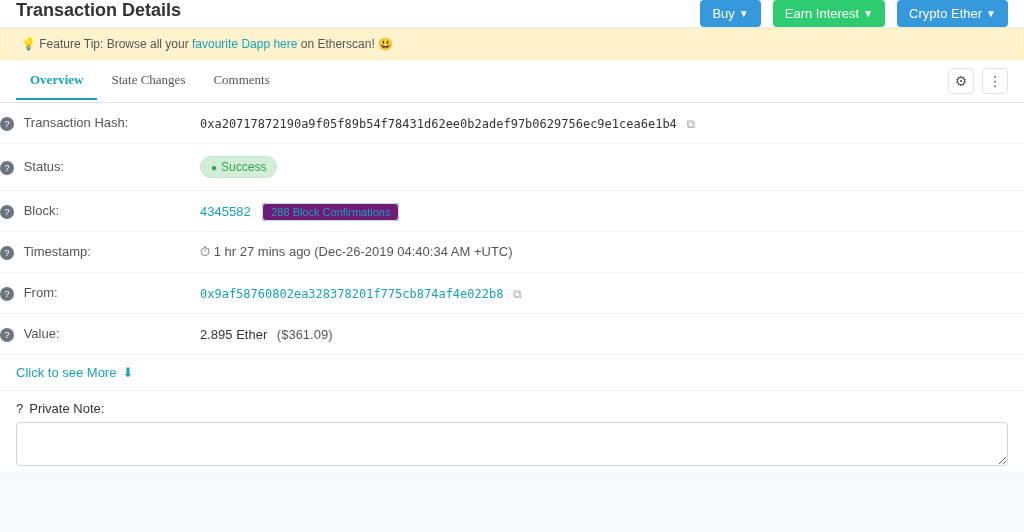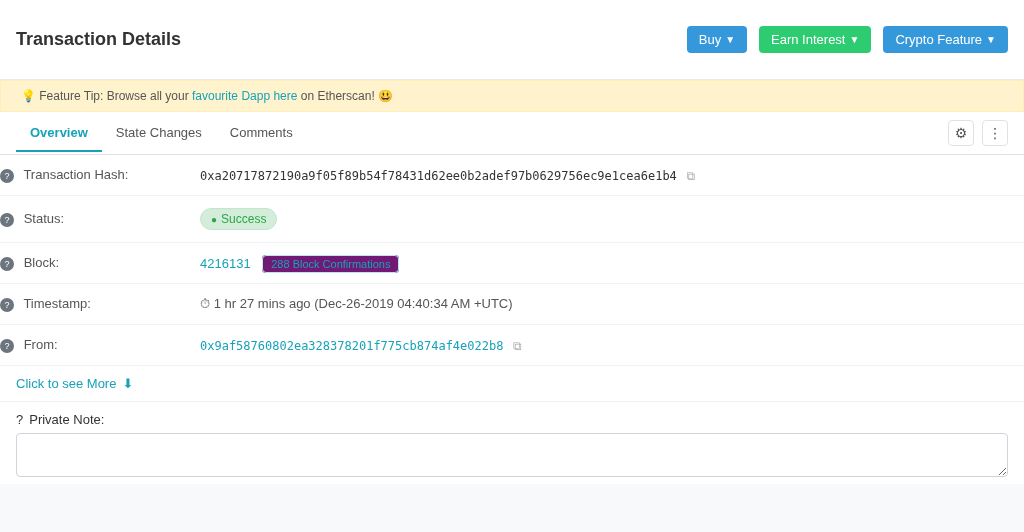--- a/index.html
+++ b/index.html
@@ -1,20 +1,20 @@
 <!DOCTYPE html>
 <html><head>
   <meta charset="utf-8">
   <style>
     * { box-sizing: border-box; margin: 0; padding: 0; }
     body { font-family: Arial, sans-serif; font-size: 13px; background: #f8f9fa; color: #333; }
     
     .header {
-      display: flex; align-items: center; justify-content: space-between;
-      padding: 26px 16px; background: #fff; border-bottom: 1px solid #e9ecef;
+      display: flex; justify-content: space-between;
+      padding: 0 16px; background: #fff; border-bottom: 1px solid #e9ecef;
     }
     .header-title { font-size: 18px; font-weight: 600; color: #333; }
     .header-buttons { display: flex; gap: 12px; }
     .btn-header {
       padding: 6px 12px; border-radius: 4px; border: none; cursor: pointer;
       font-size: 13px; display: flex; align-items: center; gap: 4px;
     }
     .btn-buy { background: #3498db; color: #fff; }
     .btn-earn { background: #2ecc71; color: #fff; }
     .btn-crypto { background: #3498db; color: #fff; }
@@ -25,21 +25,21 @@
       font-size: 12px; color: #555;
     }
     .feature-tip a { color: #17a2b8; text-decoration: none; }
 
     .main-container { background: #fff; margin: 0; }
 
     .tabs {
       display: flex; align-items: center; border-bottom: 1px solid #dee2e6;
       padding: 0 16px; background: #fff; justify-content: space-between;
     }
-    .tabs-left { display: flex; }
+    .tabs-left { display: flex; font-family: Liberation Serif, serif; }
     .tab {
       padding: 10px 14px; cursor: pointer; font-size: 13px; color: #555;
       border-bottom: 2px solid transparent; text-decoration: none;
     }
     .tab.active { color: #17a2b8; border-bottom: 2px solid #17a2b8; font-weight: 600; }
     .tab-icons { display: flex; align-items: center; gap: 8px; padding: 8px 0; }
     .tab-icon-btn {
       background: none; border: 1px solid #dee2e6; border-radius: 4px;
       width: 26px; height: 26px; cursor: pointer; display: flex; align-items: center; justify-content: center;
       color: #555; font-size: 14px;
@@ -101,21 +101,21 @@
   <div class="header-buttons">
     <button class="btn-header btn-buy">
       <span>Buy</span>
       <span class="arrow">▼</span>
     </button>
     <button class="btn-header btn-earn">
       <span>Earn Interest</span>
       <span class="arrow">▼</span>
     </button>
     <button class="btn-header btn-crypto">
-      <span>Crypto Feature</span>
+      <span>Crypto Ether</span>
       <span class="arrow">▼</span>
     </button>
   </div>
 </div>
 
 <div class="feature-tip">
   💡 <span>Feature Tip: Browse all your </span><a href="#">favourite Dapp here</a><span> on Etherscan! 😃</span>
 </div>
 
 <div class="main-container">
@@ -151,39 +151,49 @@
       <td class="value-cell">
         <span class="badge-success">Success</span>
       </td>
     </tr>
     <tr>
       <td class="label-cell">
         <span class="help-icon">?</span>
         <span>Block:</span>
       </td>
       <td class="value-cell">
-        <a class="block-link">4216131</a>
+        <a class="block-link">4345582</a>
         <span class="block-confirm">288 Block Confirmations</span>
       </td>
     </tr>
     <tr>
       <td class="label-cell">
         <span class="help-icon">?</span>
         <span>Timestamp:</span>
       </td>
       <td class="value-cell timestamp-cell">⏱ 1 hr 27 mins ago (Dec-26-2019 04:40:34 AM +UTC)</td>
     </tr>
     <tr>
       <td class="label-cell">
         <span class="help-icon">?</span>
         <span>From:</span>
       </td>
       <td class="value-cell">
         <a class="addr-link">0x9af58760802ea328378201f775cb874af4e022b8</a>
         <span class="copy-icon">⧉</span>
+      </td>
+    </tr>
+    <tr>
+      <td class="label-cell">
+        <span class="help-icon">?</span>
+        <span>Value:</span>
+      </td>
+      <td class="value-cell">
+        <span class="value-ether">2.895 Ether</span>
+        <span class="value-usd">($361.09)</span>
       </td>
     </tr>
   </tbody>
     </table>
 
   <div class="click-more">
     <span>Click to see More</span>
     <span class="arrow-down">⬇</span>
   </div>
 

